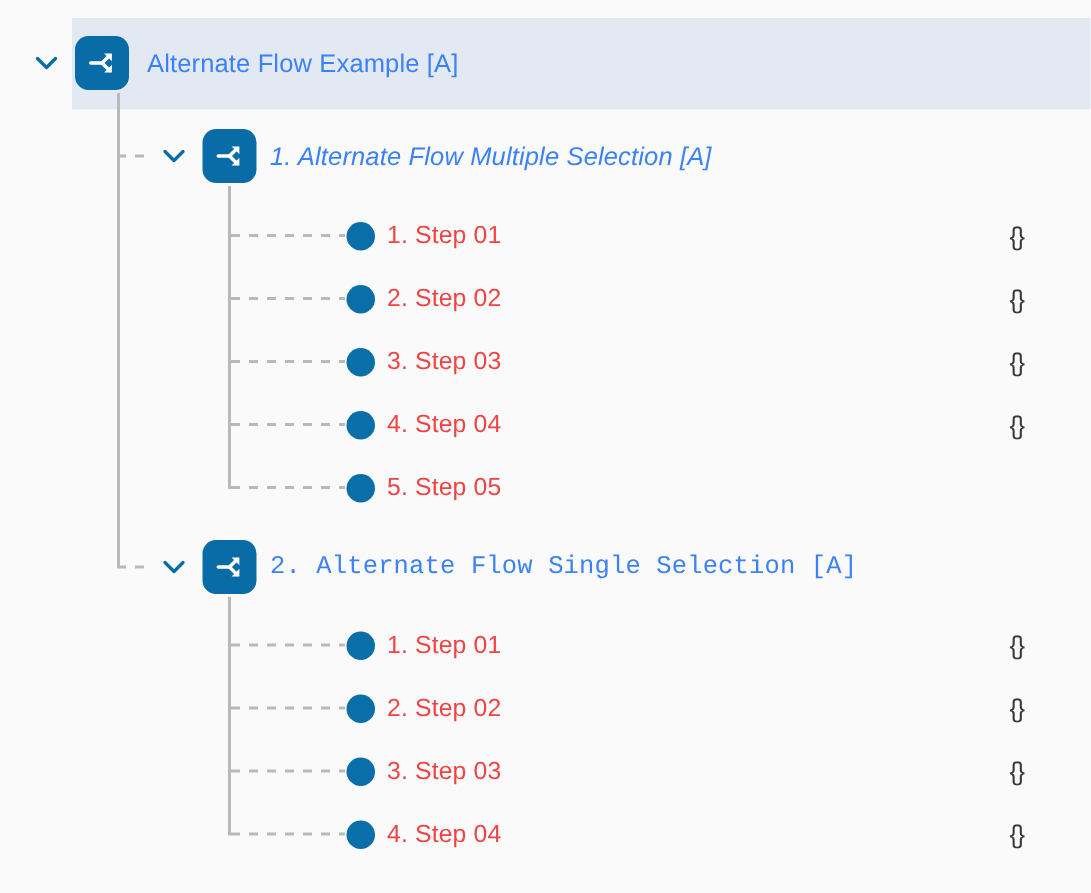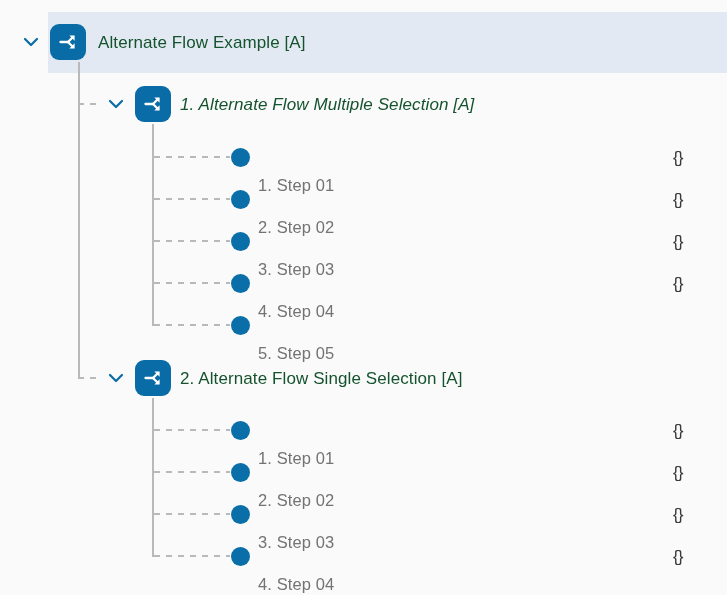--- a/index.html
+++ b/index.html
@@ -63,29 +63,28 @@
     width: 19px;
     height: 19px;
     border-radius: 50%;
     background: #0a6ea8;
   }
 
   
   .label {
     position: absolute;
     font-size: 17px;
-    color: #14532d;
+    color: #3b82f6;
     white-space: nowrap;
     line-height: 1;
     letter-spacing: 0.1px;
   }
   .label.step {
     font-size: 16.5px;
-    color: #737373;
-    margin-top: 28px;
+    color: #ef4444;
   }
 
   
   .braces {
     position: absolute;
     font-family: "Liberation Sans", "DejaVu Sans", sans-serif;
     font-size: 17px;
     color: #3a3a3a;
     letter-spacing: -1px;
     white-space: nowrap;
@@ -199,21 +198,21 @@
   <div class="node-icon" style="left:135px; top:360px;">
     <svg width="24" height="24" viewBox="0 0 24 24" aria-hidden="true">
       <path d="M4.5 12 L12 12" fill="none" stroke="#ffffff" stroke-width="2.3" stroke-linecap="round"></path>
       <path d="M12 12 L17 7" fill="none" stroke="#ffffff" stroke-width="2.3" stroke-linecap="round"></path>
       <path d="M12 12 L17 17" fill="none" stroke="#ffffff" stroke-width="2.3" stroke-linecap="round"></path>
       <path d="M13.4 5.6 L18.6 5.6 L18.6 10.8 Z" fill="#ffffff"></path>
       <path d="M13.4 18.4 L18.6 18.4 L18.6 13.2 Z" fill="#ffffff"></path>
     </svg>
   </div>
 
-  <div class="label" style="left:180px; top:370px;">2. Alternate Flow Single Selection [A]</div>
+  <div class="label" style="left:180px; top:370px;font-family:Liberation Mono, monospace;">2. Alternate Flow Single Selection [A]</div>
 
   <div class="bullet" style="left:231px; top:421px;"></div>
   <div class="label step" style="left:258px; top:422px;">1. Step 01</div>
   <div class="braces" style="left:673px; top:421px;">{}</div>
 
   <div class="bullet" style="left:231px; top:463px;"></div>
   <div class="label step" style="left:258px; top:464px;">2. Step 02</div>
   <div class="braces" style="left:673px; top:463px;">{}</div>
 
   <div class="bullet" style="left:231px; top:505px;"></div>

